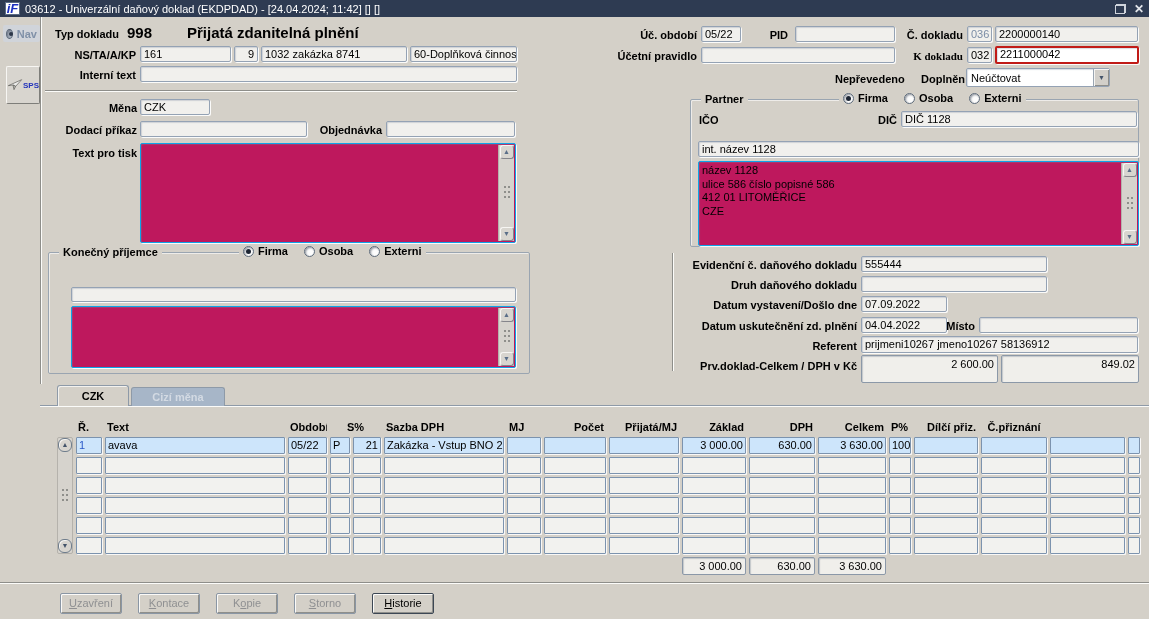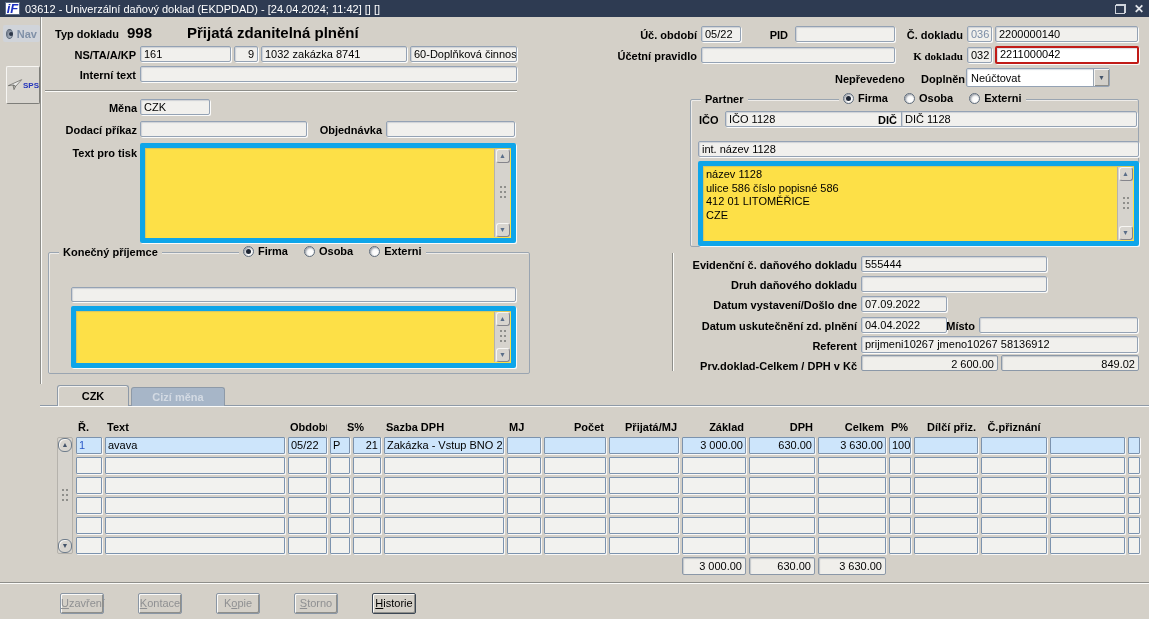--- a/index.html
+++ b/index.html
@@ -31,21 +31,21 @@
   .groove { position:absolute; border-top:1px solid #8e8e8a; border-bottom:1px solid #fcfcfa; }
   .vgroove { position:absolute; border-left:1px solid #8e8e8a; border-right:1px solid #fcfcfa; }
   .fieldset { position:absolute; border:1px solid #9aa5b1; border-radius:2px; box-shadow:inset 1px 1px 0 rgba(255,255,255,.6); }
   .legend { position:absolute; top:-7px; font-weight:bold; background:#d4d0c8; padding:0 4px; white-space:nowrap; }
   .radios { position:absolute; top:-8px; display:flex; gap:16px; background:#d4d0c8; padding:0 4px; }
   .radio { display:inline-flex; align-items:center; gap:4px; font-weight:bold; }
   .rdot { width:11px; height:11px; border-radius:50%; background:#fdfdfd; border:1px solid #5d6a79;
     box-shadow:inset 1px 1px 2px rgba(60,70,85,.55); position:relative; }
   .radio.sel .rdot::after { content:""; position:absolute; left:2px; top:2px; width:5px; height:5px;
     border-radius:50%; background:#1d2533; }
-  .mlbox { position:absolute; background:#fde047; border:5px solid #0ea5e9; border-radius:2px;
+  .mlbox { position:absolute; background:#be185d; border:1px solid #0ea5e9; border-radius:2px;
     box-shadow:1px 1px 0 rgba(255,255,255,.9), inset 1px 1px 1px rgba(125,140,160,.3); }
   .mltext { position:absolute; left:3px; top:2px; right:20px; bottom:2px; white-space:pre-line;
     line-height:13.5px; overflow:hidden; }
   .vscroll { position:absolute; top:1px; right:1px; bottom:1px; width:16px; background:#d6d3cd;
     border-left:1px solid #b5b2ac; display:flex; flex-direction:column; justify-content:space-between; align-items:center; }
   .vs-btn { width:14px; height:14px; background:#d8d5cf; border:1px solid; border-color:#f7f6f3 #85858b #85858b #f7f6f3;
     border-radius:3px; color:#5a6e88; font-size:7px; line-height:12px; text-align:center; flex:0 0 auto; }
   .vs-grip { width:8px; height:16px;
     background-image:radial-gradient(circle at 2px 2px, #8f8f8b 1px, rgba(0,0,0,0) 1.2px);
     background-size:4px 5px; }
@@ -93,23 +93,23 @@
   .grid-row.active .cell { background:#cde5fb; }
   .grid-row.active .c-r { color:#2b59c8; }
   .grid-scroll { position:absolute; left:0; top:0; width:16px; height:117px; background:#d6d3cd;
     border:1px solid #b5b2ac; border-radius:2px; display:flex; flex-direction:column;
     justify-content:space-between; align-items:center; }
   .gs-btn { width:14px; height:14px; background:#d8d5cf; border:1px solid #6f7d8c; border-radius:6px;
     color:#44546a; font-size:7px; line-height:12px; text-align:center; box-shadow:inset 1px 1px 0 #f5f4f1; }
   .grid-totals { margin-left:19px; margin-top:2px; }
   .tbox { height:18px; background:#f0efeb; border:1px solid #8b98a8; border-radius:2px;
     box-shadow:inset 1px 1px 1px rgba(130,140,155,.4); text-align:right; padding:0 3px; line-height:16px; }
-  .prvbox { position:absolute; height:16px; }
-  
-  .btn { position:absolute; top:593px; width:44px; height:21px; background:#d4d0c8; text-align:center;
+  .prvbox { position:absolute; height:28px; }
+  
+  .btn { position:absolute; top:593px; width:62px; height:21px; background:#d4d0c8; text-align:center;
     line-height:19px; border:1px solid #8a96a4; border-radius:2px;
     box-shadow:inset 1px 1px 0 #fbfaf8, inset -1px -1px 0 #8f8f8b; }
   .btn.disabled { color:#8f9092; }
   .btn.default { border-color:#3c4754; font-weight:normal; }
   .u { text-decoration:underline; }
 </style>
 </head>
 <body>
 
 <div class="titlebar">
@@ -225,21 +225,20 @@
     <span class="radio">
       <span class="rdot"></span>
       <span>Osoba</span>
     </span>
     <span class="radio">
       <span class="rdot"></span>
       <span>Externi</span>
     </span>
   </div>
   <span class="lbl" style="left:8px;top:14px;">IČO</span>
-  <div class="fld" style="left:34px;top:11px;width:180px;">IČO 1128</div>
   <span class="lbl" style="left:182px;top:14px;width:24px;text-align:right;">DIČ</span>
   <div class="fld" style="left:210px;top:11px;width:236px;">DIČ 1128</div>
   <div class="fld" style="left:7px;top:41px;width:441px;">int. název 1128</div>
   <div class="mlbox" style="left:7px;top:61px;width:441px;height:85px;">
     <div class="mltext">název 1128
 ulice 586 číslo popisné 586
 412 01 LITOMĚŘICE
 CZE</div>
     <div class="vscroll">
       <div class="vs-btn">▲</div>

